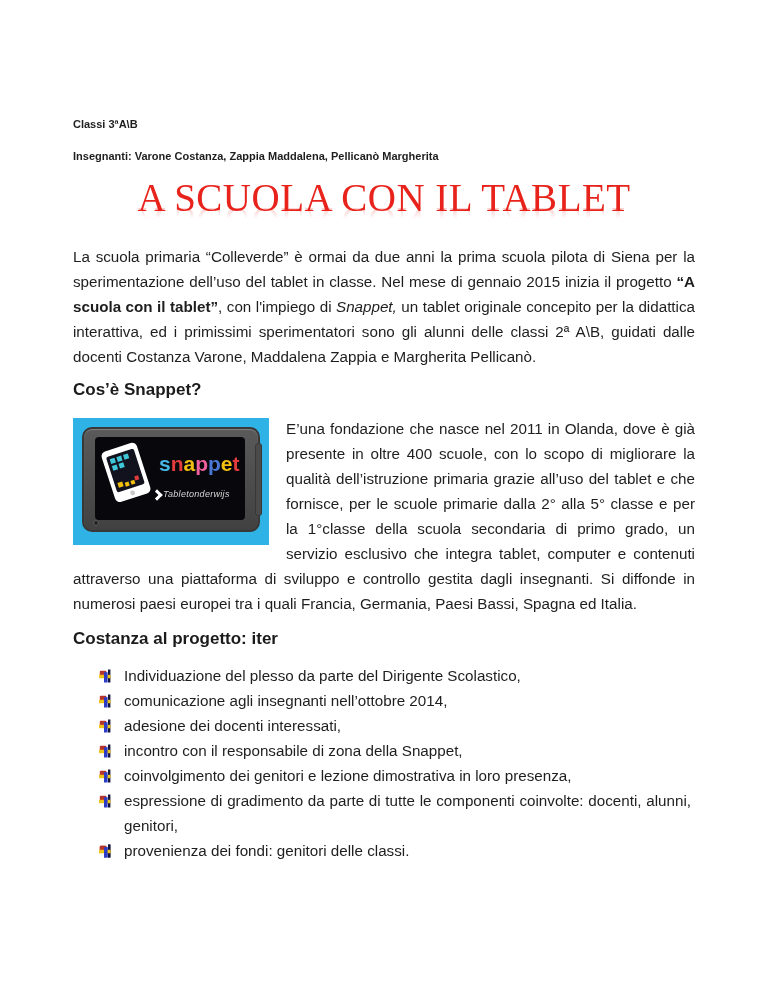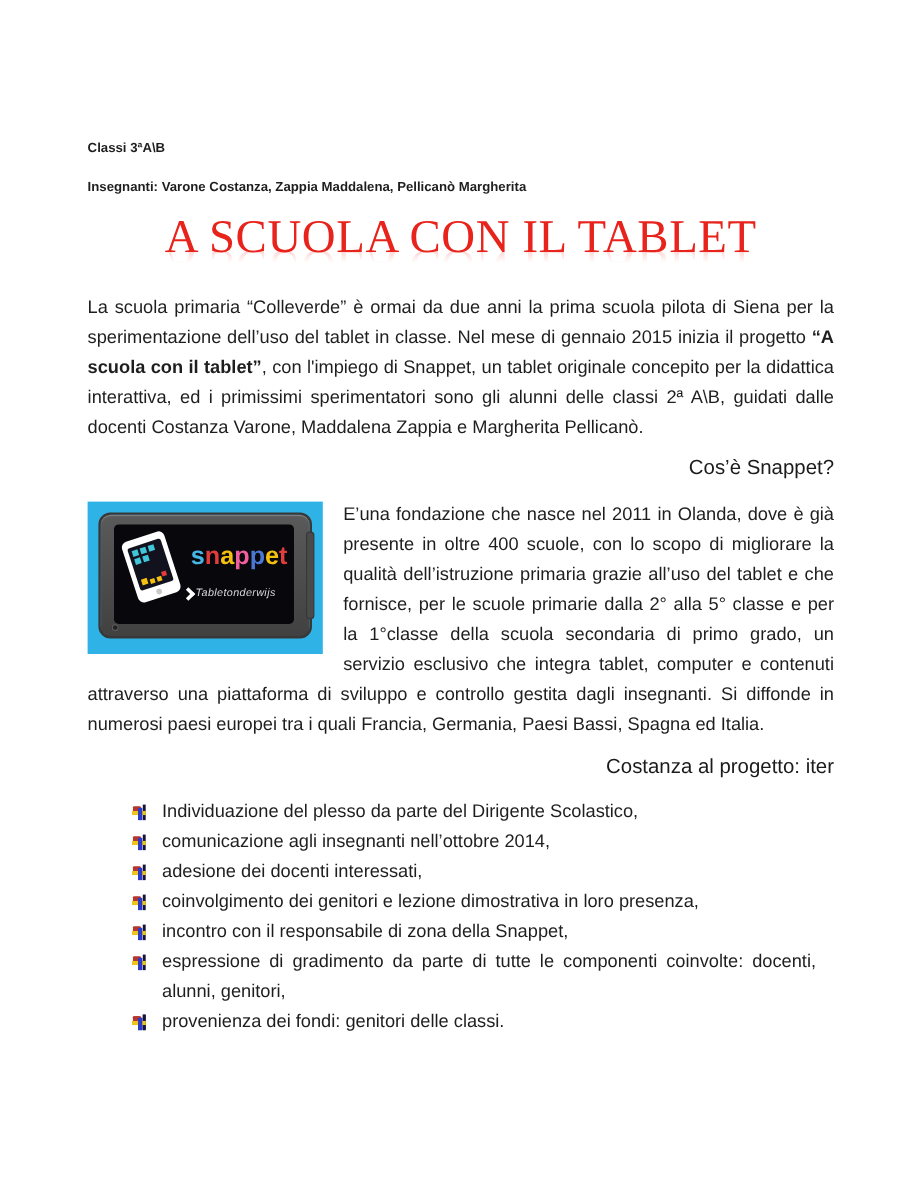--- a/index.html
+++ b/index.html
@@ -32,25 +32,25 @@
   }
 
   .para {
     font-size: 15.2px;
     line-height: 25px;
     text-align: justify;
     margin: 0;
   }
   .para.intro { margin-bottom: 6px; }
   .b { font-weight: 700; }
-  .i { }
+  .i { font-style: italic; }
 
   .section-heading {
-    font-size: 17px; font-weight: 400;
-    text-align: right;
+    font-size: 17px; font-weight: 700;
+    text-align: left;
     line-height: 21px;
     margin: 10px 0 16px 0;
     color: #1b1b1b;
   }
   .section-heading.adesione { margin: 12px 0 14px 0; }
 
   .with-figure { overflow: visible; }
   .with-figure::after { content: ""; display: block; clear: both; }
 
   
@@ -100,21 +100,21 @@
     display: inline-block;
   }
   .tagline {
     font-size: 9px; font-style: italic; color: #d8d8d8;
     letter-spacing: 0.3px;
   }
 
   
   .iter-list {
     list-style: none;
-    margin: 15px; padding: 0 0 0 22px;
+    margin: 4px; padding: 0 0 0 22px;
     font-size: 15.2px; line-height: 25px;
   }
   .iter-list li {
     position: relative;
     padding-left: 25px;
     text-align: justify;
   }
   .iter-list .bullet { position: absolute; left: 0; top: 6px; }
 </style>
 </head>
@@ -197,40 +197,40 @@
     <span>adesione dei docenti interessati,</span>
   </li>
 
   <li>
     <svg class="bullet" width="14" height="14" viewBox="0 0 14 14">
       <rect x="9" y="0.5" width="2.4" height="13" fill="#14143c"></rect>
       <rect x="0.8" y="1.8" width="6.6" height="6" rx="1" fill="#b5342c"></rect>
       <rect x="0" y="5.8" width="11.5" height="3.4" fill="#edc51c"></rect>
       <rect x="5" y="3.2" width="3.6" height="10.3" fill="#2c3cc4"></rect>
     </svg>
+    <span>incontro con il responsabile di zona della Snappet,</span>
+  </li>
+
+  <li>
+    <svg class="bullet" width="14" height="14" viewBox="0 0 14 14">
+      <rect x="9" y="0.5" width="2.4" height="13" fill="#14143c"></rect>
+      <rect x="0.8" y="1.8" width="6.6" height="6" rx="1" fill="#b5342c"></rect>
+      <rect x="0" y="5.8" width="11.5" height="3.4" fill="#edc51c"></rect>
+      <rect x="5" y="3.2" width="3.6" height="10.3" fill="#2c3cc4"></rect>
+    </svg>
     <span>coinvolgimento dei genitori e lezione dimostrativa in loro presenza,</span>
   </li>
 
   <li>
     <svg class="bullet" width="14" height="14" viewBox="0 0 14 14">
       <rect x="9" y="0.5" width="2.4" height="13" fill="#14143c"></rect>
       <rect x="0.8" y="1.8" width="6.6" height="6" rx="1" fill="#b5342c"></rect>
       <rect x="0" y="5.8" width="11.5" height="3.4" fill="#edc51c"></rect>
       <rect x="5" y="3.2" width="3.6" height="10.3" fill="#2c3cc4"></rect>
     </svg>
-    <span>incontro con il responsabile di zona della Snappet,</span>
-  </li>
-
-  <li>
-    <svg class="bullet" width="14" height="14" viewBox="0 0 14 14">
-      <rect x="9" y="0.5" width="2.4" height="13" fill="#14143c"></rect>
-      <rect x="0.8" y="1.8" width="6.6" height="6" rx="1" fill="#b5342c"></rect>
-      <rect x="0" y="5.8" width="11.5" height="3.4" fill="#edc51c"></rect>
-      <rect x="5" y="3.2" width="3.6" height="10.3" fill="#2c3cc4"></rect>
-    </svg>
     <span>espressione di gradimento da parte di tutte le componenti coinvolte: docenti, alunni, genitori,</span>
   </li>
 
   <li>
     <svg class="bullet" width="14" height="14" viewBox="0 0 14 14">
       <rect x="9" y="0.5" width="2.4" height="13" fill="#14143c"></rect>
       <rect x="0.8" y="1.8" width="6.6" height="6" rx="1" fill="#b5342c"></rect>
       <rect x="0" y="5.8" width="11.5" height="3.4" fill="#edc51c"></rect>
       <rect x="5" y="3.2" width="3.6" height="10.3" fill="#2c3cc4"></rect>
     </svg>

